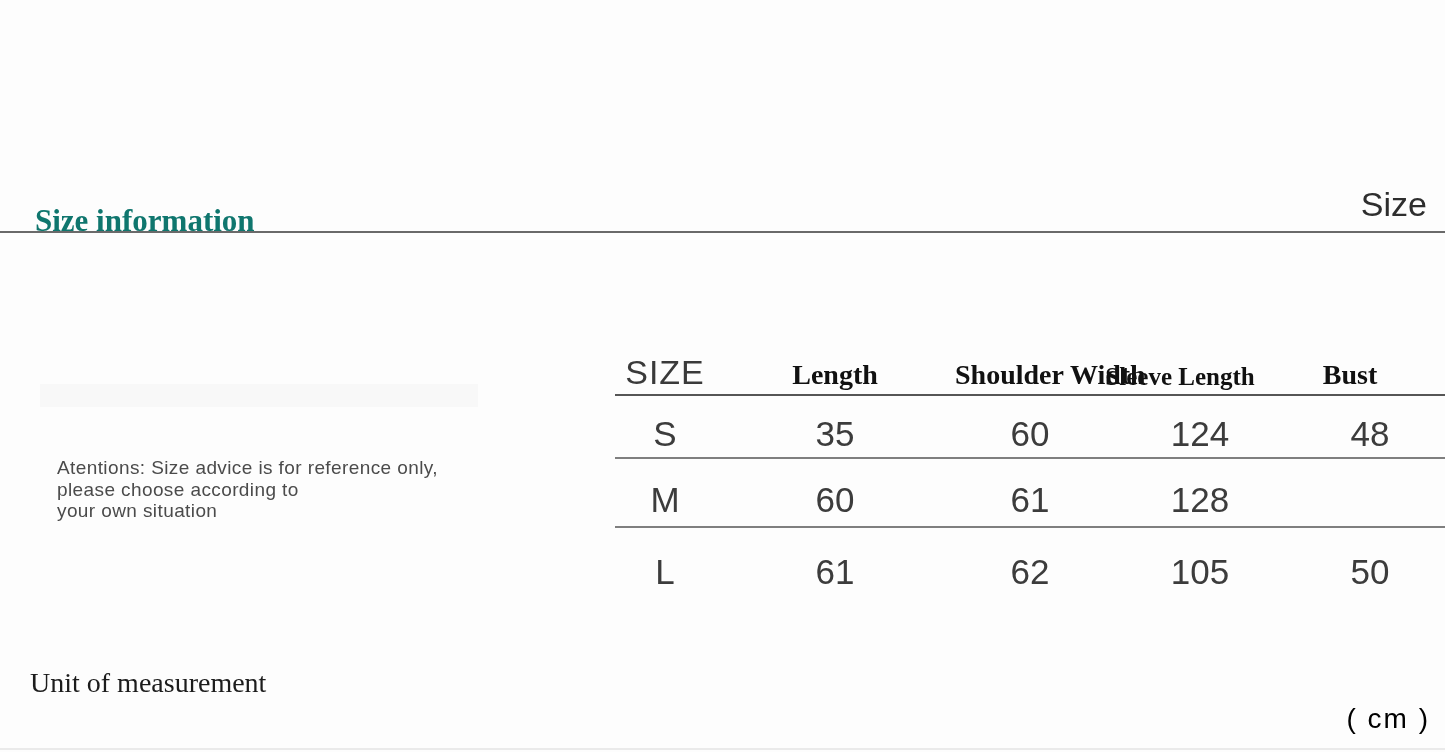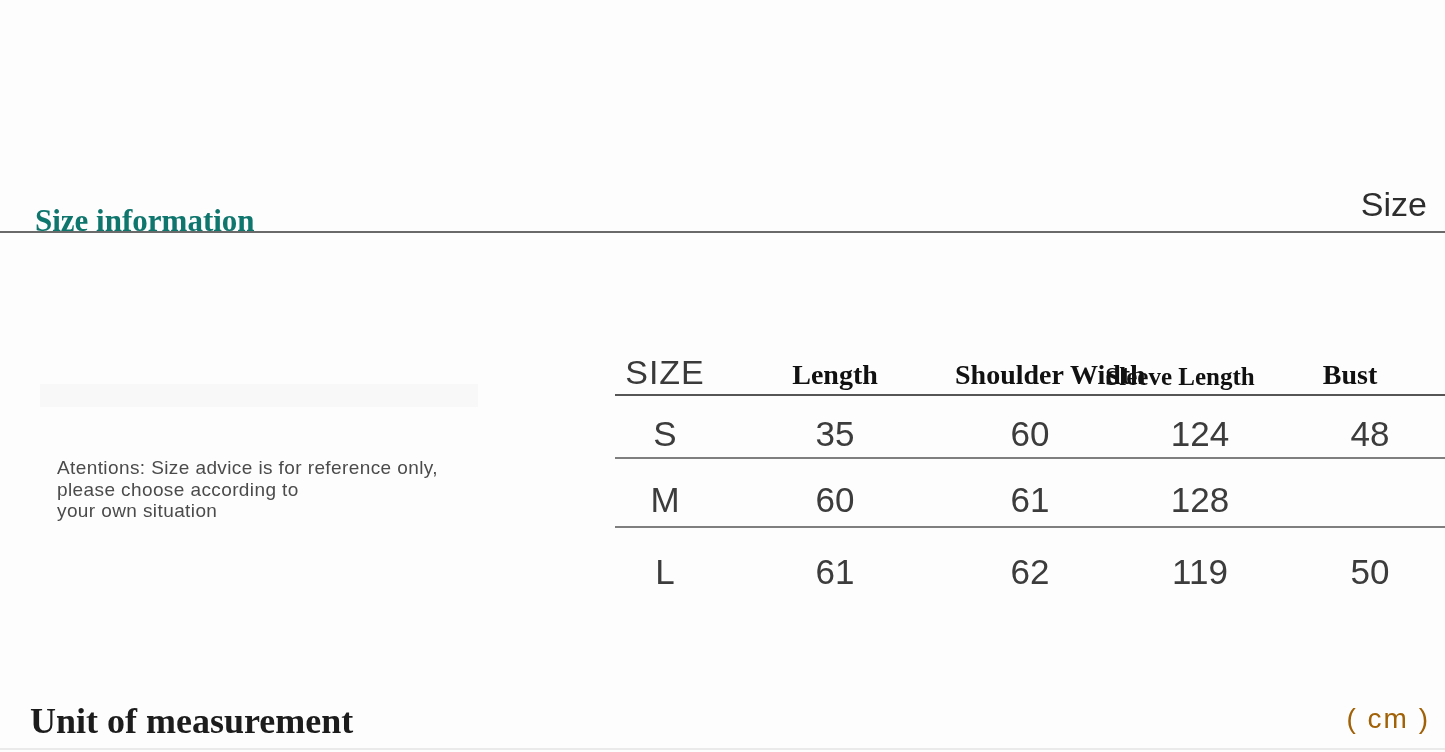--- a/index.html
+++ b/index.html
@@ -111,35 +111,35 @@
   }
   .tbody-row .cell { padding-top: 14px; line-height: 1; }
   .row-s { height: 61px; border-bottom: 2px solid #7f7f7f; }
   .row-m { height: 67px; border-bottom: 2px solid #7f7f7f; }
   .row-l { height: 72px; }
 
   
   .footer-title {
     position: absolute;
     left: 30px;
-    top: 703px;
+    top: 669px;
     font-family: "Liberation Serif", "DejaVu Serif", serif;
-    font-weight: bold;
-    font-size: 36px;
+    font-weight: normal;
+    font-size: 28px;
     line-height: 1;
     color: #1c1c1c;
     white-space: nowrap;
   }
   .unit-label {
     position: absolute;
     right: 15px;
     top: 705px;
     font-size: 28px;
     line-height: 1;
-    color: #a16207;
+    color: #000000;
     letter-spacing: 2px;
     white-space: nowrap;
   }
   .bottom-divider {
     position: absolute;
     left: 0;
     top: 748px;
     width: 100%;
     height: 2px;
     background: #eaeaea;
@@ -184,21 +184,21 @@
       <div class="cell c0">M</div>
       <div class="cell c1">60</div>
       <div class="cell c2">61</div>
       <div class="cell c3">128</div>
     </div>
 
     <div class="trow tbody-row row-l">
       <div class="cell c0">L</div>
       <div class="cell c1">61</div>
       <div class="cell c2">62</div>
-      <div class="cell c3">119</div>
+      <div class="cell c3">105</div>
       <div class="cell c4">50</div>
     </div>
 
   </div>
 
   <div class="footer-title">Unit of measurement</div>
   <div class="unit-label">( cm )</div>
   <div class="bottom-divider"></div>
 
 </div>

